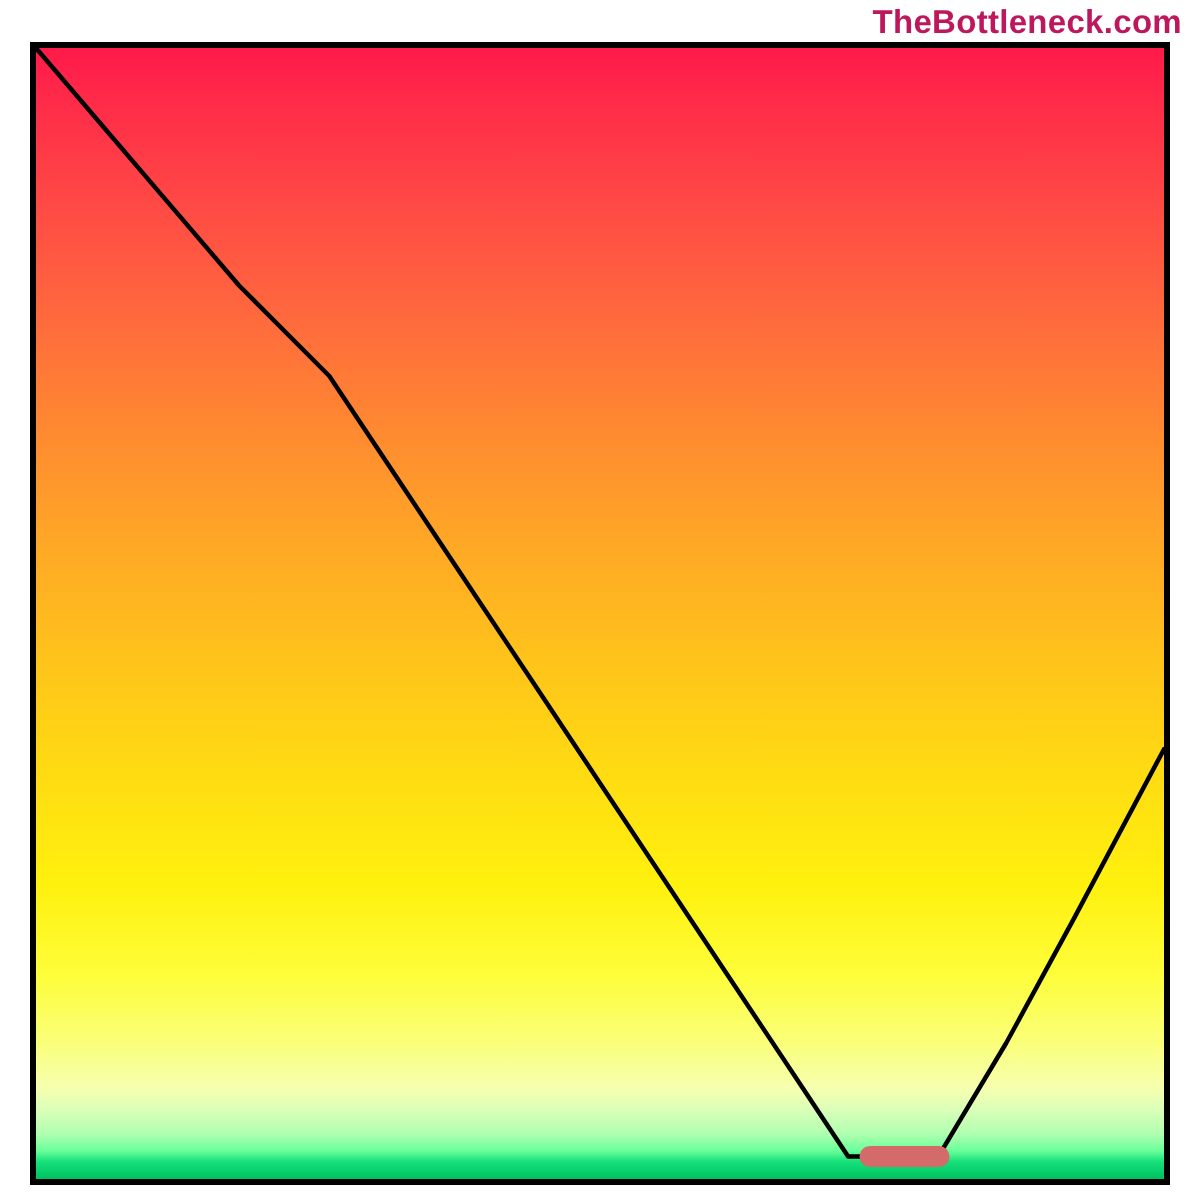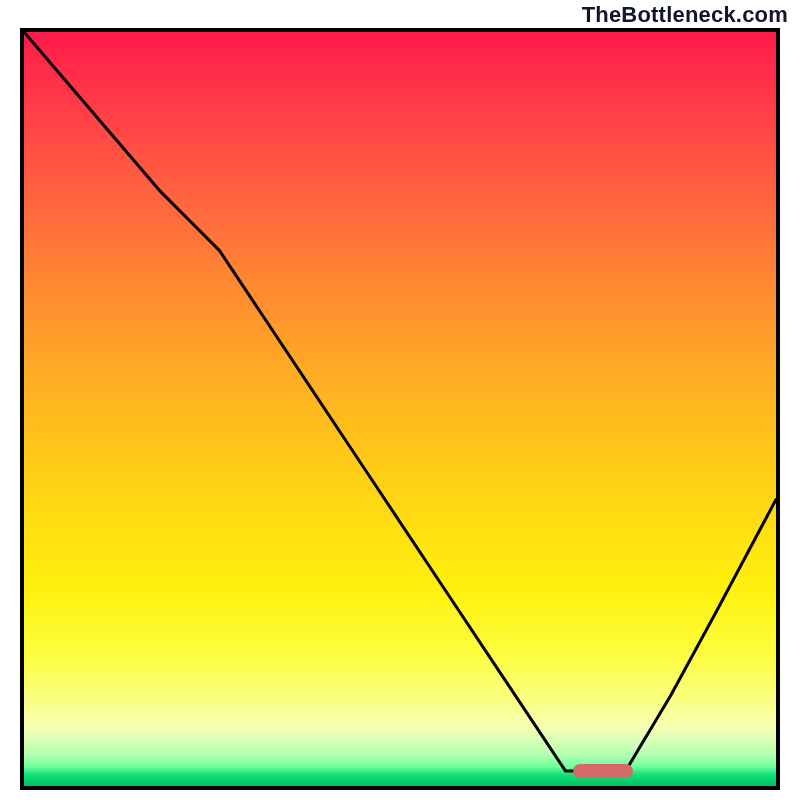--- a/index.html
+++ b/index.html
@@ -15,21 +15,21 @@
     position: relative;
     width: 800px;
     height: 800px;
   }
   .watermark {
     position: absolute;
     top: 2px;
     right: 12px;
     font-size: 22px;
     font-weight: 600;
-    color: #0f172a;
+    color: #be185d;
     letter-spacing: 0.2px;
     user-select: none;
   }
   .frame {
     position: absolute;
     left: 20px;
     top: 28px;
     width: 760px;
     height: 762px;
     border: 4px solid #000;

